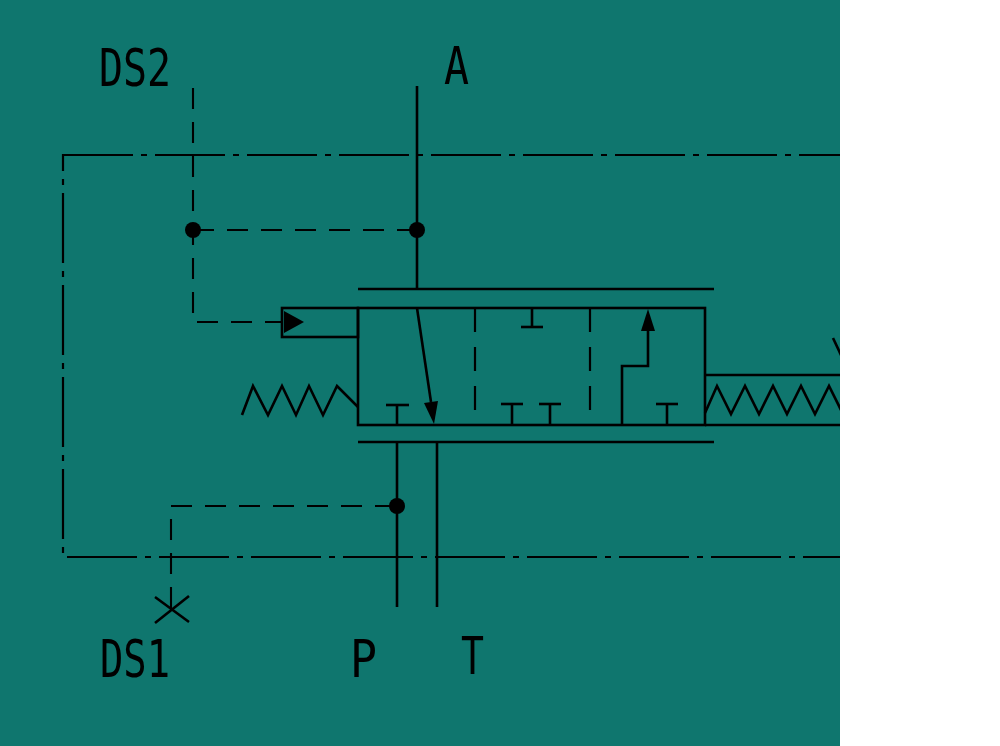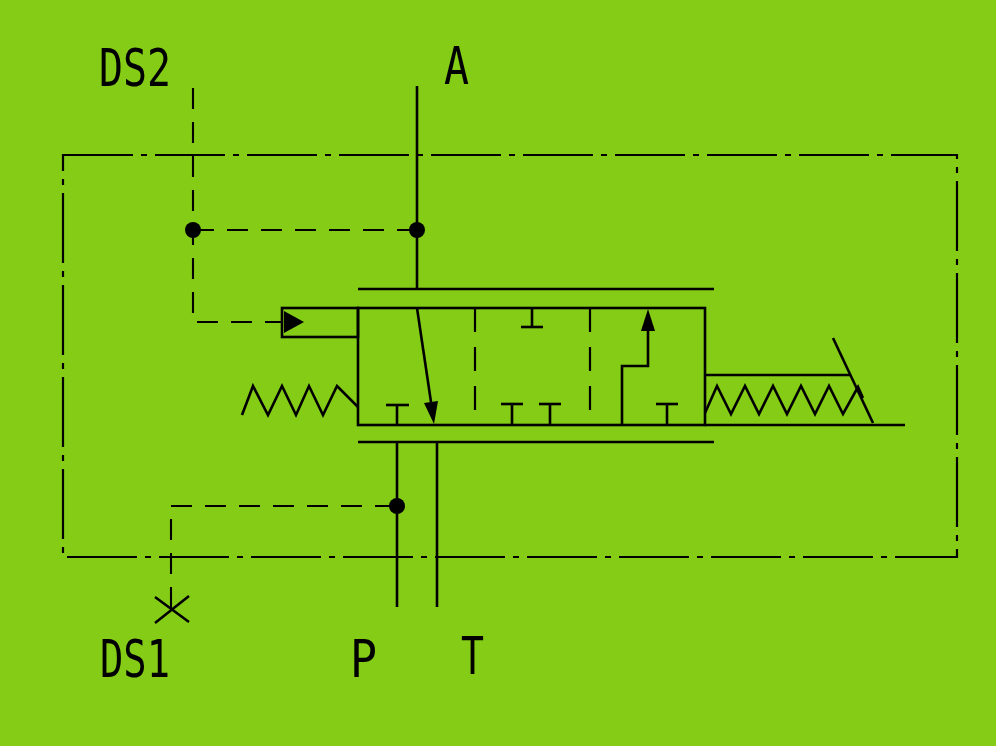--- a/index.html
+++ b/index.html
@@ -2,23 +2,23 @@
 <html><head>
 <meta charset="utf-8">
 <style>
   html, body {
     margin: 0;
     padding: 0;
     background: #ffffff;
   }
   .page {
     position: relative;
-    width: 996px;
+    width: 840px;
     height: 746px;
-    background: #84cc16;
+    background: #0f766e;
     overflow: hidden;
   }
   svg { display: block; }
   
   .ln {
     stroke: #000000;
     stroke-width: 2.6;
     fill: none;
     stroke-linecap: butt;
   }

